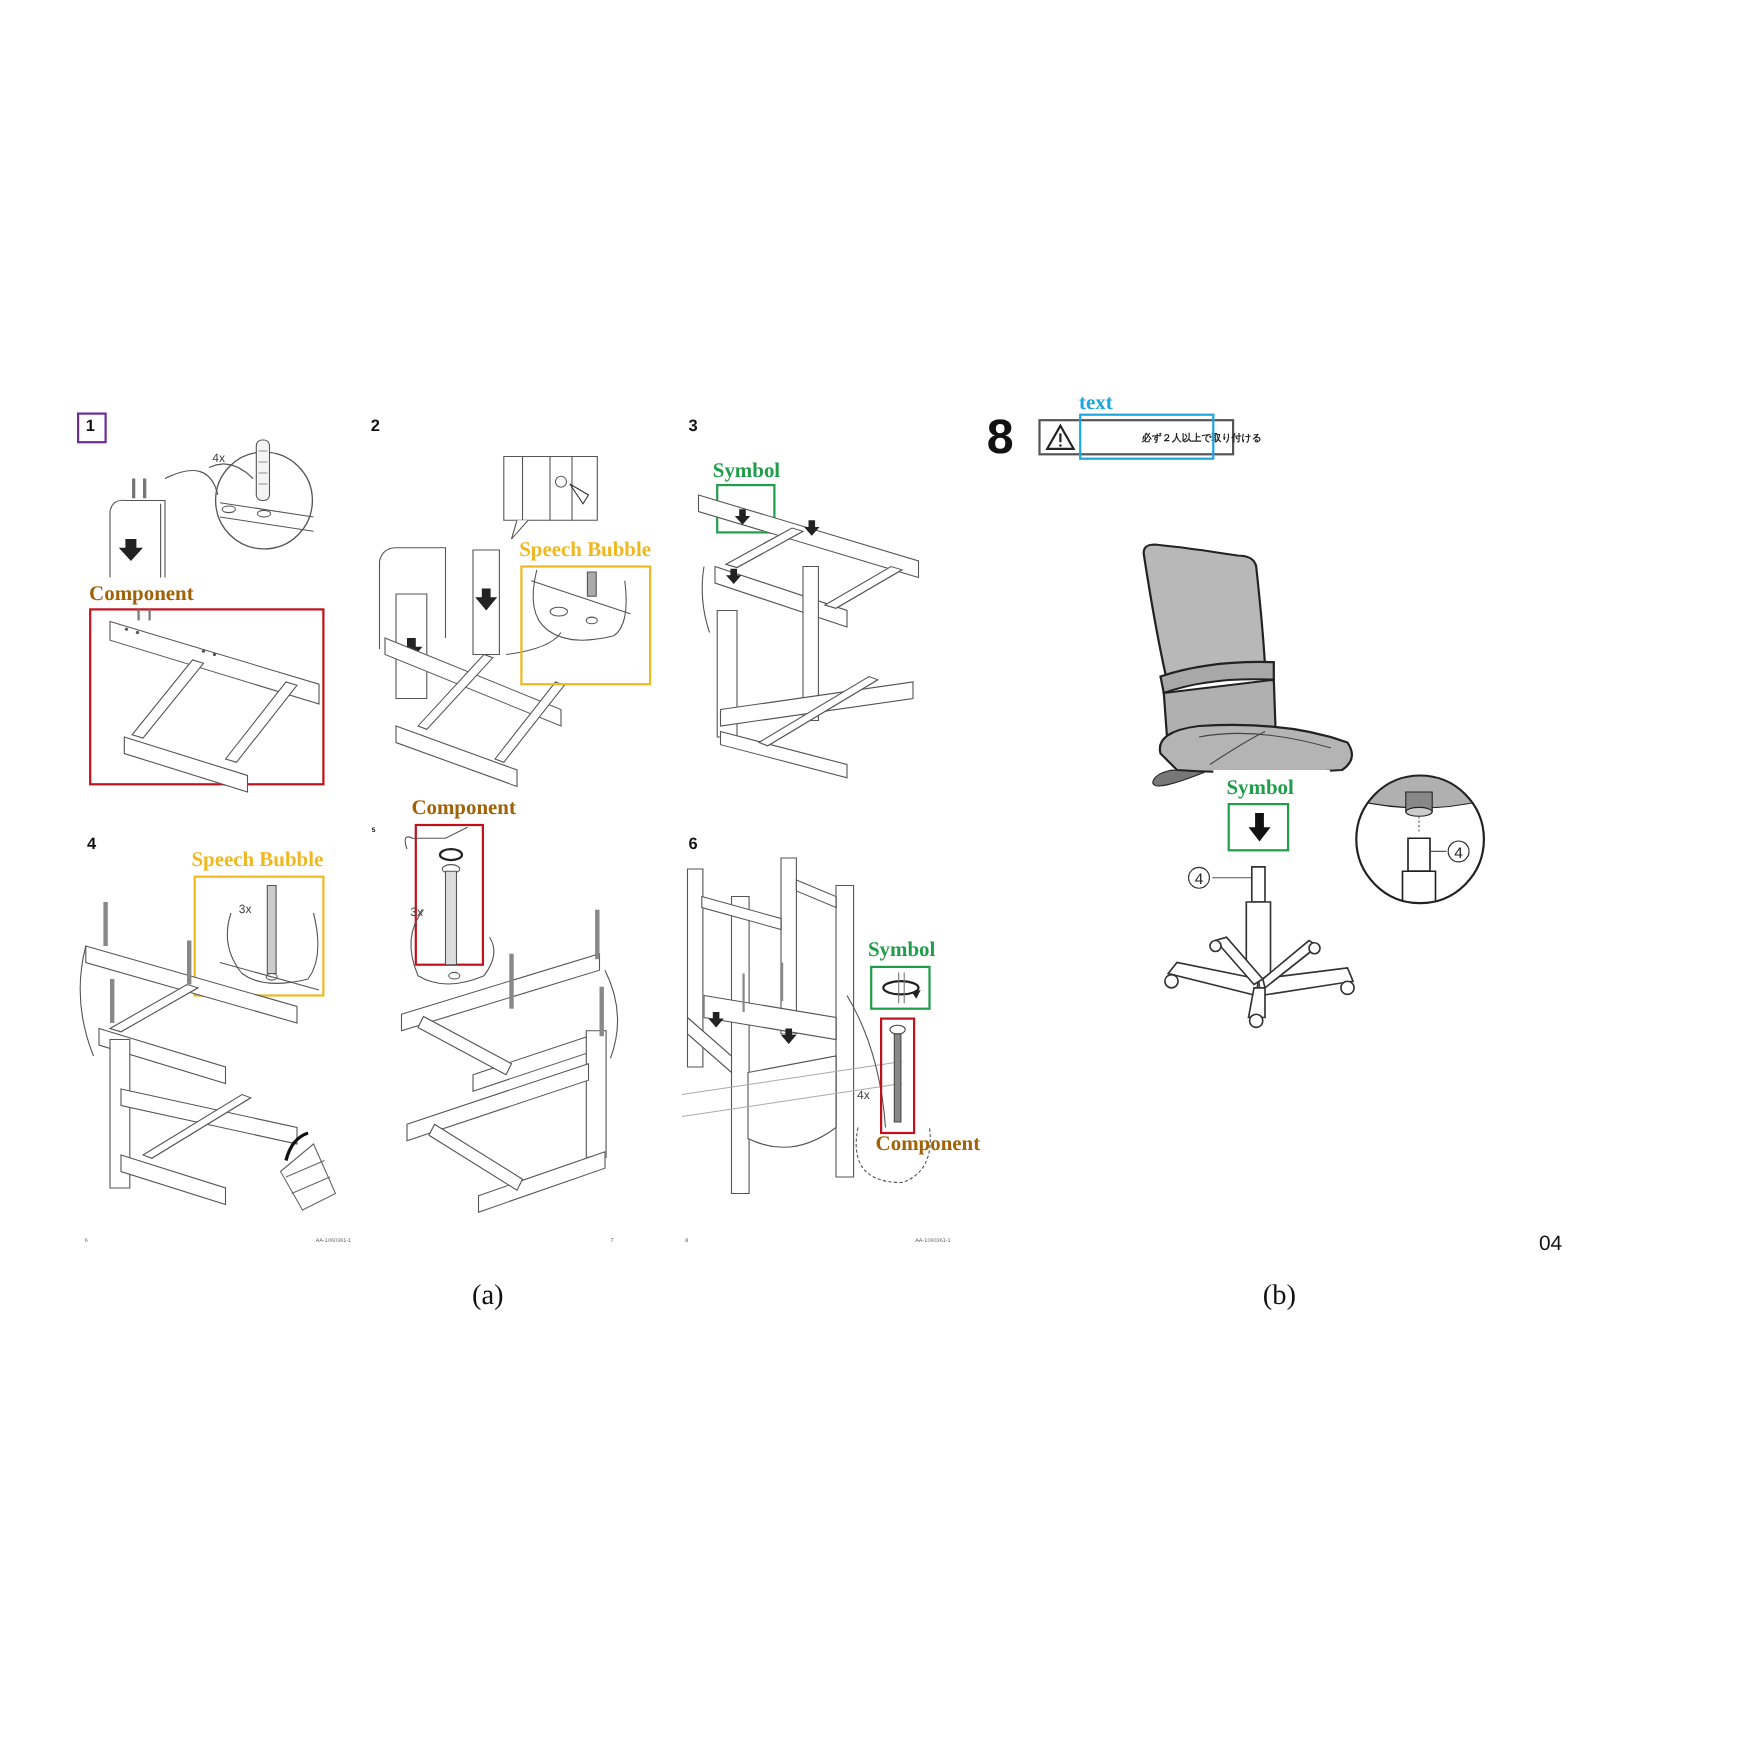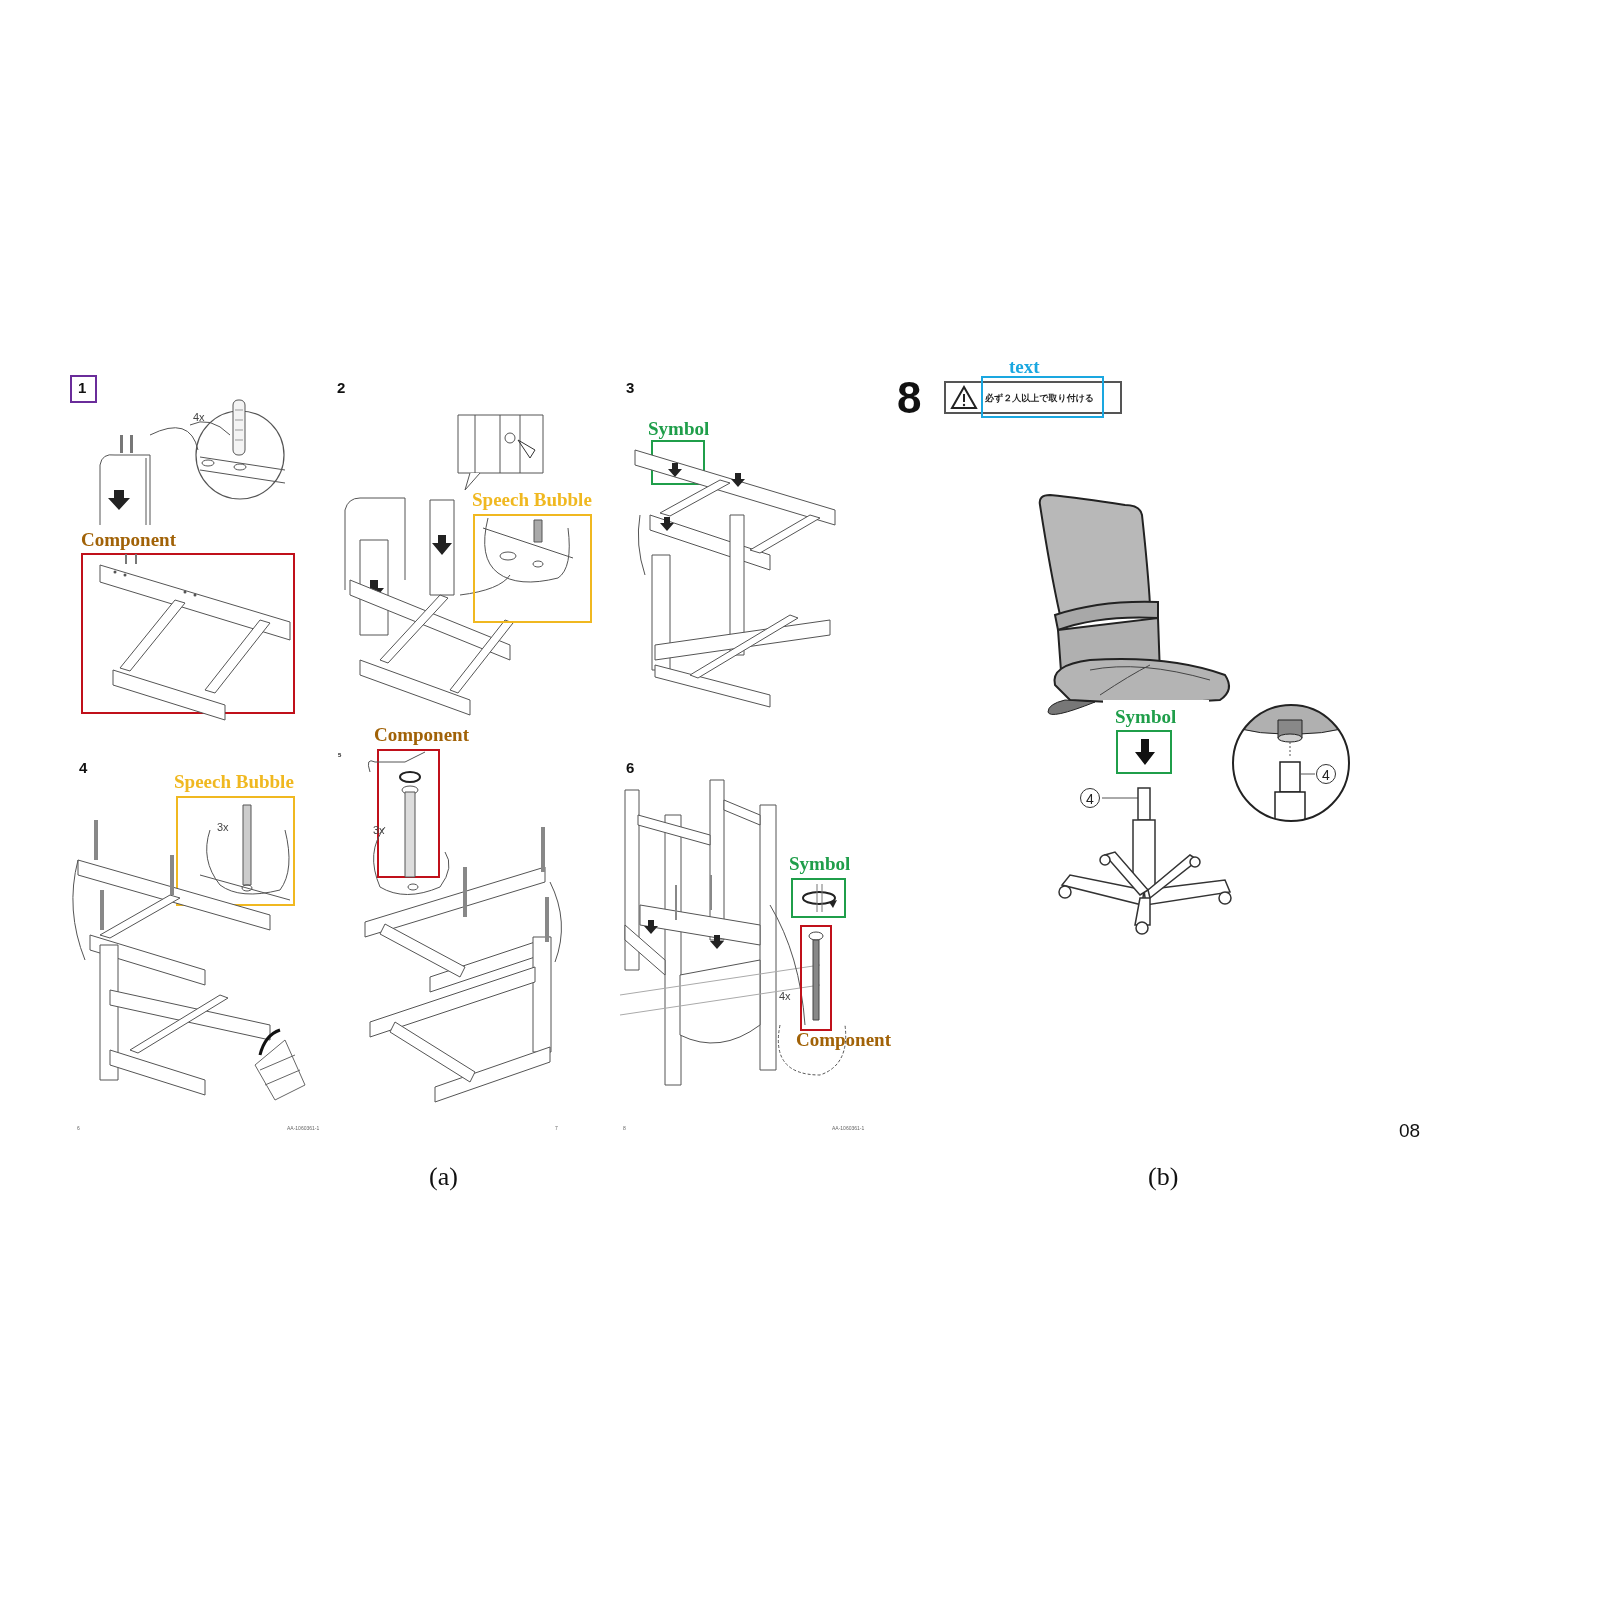--- a/index.html
+++ b/index.html
@@ -3,21 +3,21 @@
   <meta charset="utf-8">
   <style>
     html, body { margin:0; padding:0; background:#ffffff; }
     body { width:1600px; height:1600px; position:relative; overflow:hidden; font-family:"Liberation Sans", sans-serif; }
     .abs { position:absolute; }
     .stepnum { position:absolute; font-family:"Liberation Sans", sans-serif; font-weight:bold; font-size:15px; color:#111; }
     .lbl { position:absolute; font-family:"Liberation Serif", serif; font-weight:bold; font-size:19px; white-space:nowrap; }
     .lbl.red { color:#a16207; }
     .lbl.yellow { color:#f0b820; }
     .lbl.green { color:#1f9e4a; }
-    .lbl.blue { color:#1aa7e0;margin-left:28px; }
+    .lbl.blue { color:#1aa7e0; }
     .box { position:absolute; border:2px solid; box-sizing:border-box; }
     .box.red { border-color:#c0101a; }
     .box.yellow { border-color:#f0b820; }
     .box.green { border-color:#1f9e4a; }
     .box.blue { border-color:#1aa7e0; }
     .box.purple { border-color:#6a2c9a; }
     svg.draw { position:absolute; overflow:visible; }
     svg.draw * { vector-effect:non-scaling-stroke; }
     .caption { position:absolute; font-family:"Liberation Serif", serif; font-size:26px; color:#111; }
     .tiny { position:absolute; font-size:5px; color:#666; }
@@ -215,21 +215,21 @@
 </div>
 
 <div>
   <div class="big8" style="left:897px;top:373px;">8</div>
   <div class="warn" style="left:944px;top:381px;width:178px;height:33px;border-top:2px solid #555;"></div>
   <svg class="draw" style="left:950px;top:385px;" width="28" height="25" viewBox="0 0 28 25">
     <path d="M14 2 L26 23 L2 23 Z" fill="#fff" stroke="#222" stroke-width="2"></path>
     <line x1="14" y1="9" x2="14" y2="17" stroke="#222" stroke-width="2"></line>
     <circle cx="14" cy="20" r="1.2" fill="#222"></circle>
   </svg>
-  <div class="warn-text" style="left:985px;top:392px;text-align:center;">必ず２人以上で取り付ける</div>
+  <div class="warn-text" style="left:1038px;top:392px;text-align:center;">必ず２人以上で取り付ける</div>
   <div class="lbl blue" style="left:981px;top:356px;">text</div>
   <div class="box blue" style="left:981px;top:376px;width:123px;height:42px;"></div>
 
   <svg class="draw" style="left:1030px;top:490px;" width="210" height="230" viewBox="0 0 210 230">
     <path d="M10 15 Q8 5 20 5 Q50 8 95 15 Q110 15 112 25 Q118 80 120 115 L30 125 Q20 80 10 15 Z" fill="#b8b8b8" stroke="#222" stroke-width="2"></path>
     <path d="M25 125 Q70 110 128 112 L128 128 Q70 125 28 140 Z" fill="#a8a8a8" stroke="#222" stroke-width="2"></path>
     <path d="M28 140 L128 128 L130 185 L32 195 Z" fill="#b0b0b0" stroke="#222" stroke-width="2"></path>
     <path d="M25 195 Q20 175 60 170 Q140 165 195 185 Q205 200 190 210 Q120 215 40 210 Z" fill="#b4b4b4" stroke="#222" stroke-width="2"></path>
     <path d="M60 180 Q110 170 180 190" fill="none" stroke="#444"></path>
     <path d="M70 205 Q100 185 120 175" fill="none" stroke="#444"></path>
@@ -271,15 +271,15 @@
       <ellipse cx="60" cy="36" rx="12" ry="4" fill="#ccc" stroke="#222"></ellipse>
       <line x1="60" y1="40" x2="60" y2="55" stroke="#555" stroke-dasharray="2,2"></line>
       <rect x="50" y="60" width="20" height="30" fill="#fff" stroke="#222" stroke-width="1.5"></rect>
       <rect x="45" y="90" width="30" height="32" fill="#fff" stroke="#222" stroke-width="1.5"></rect>
       <line x1="70" y1="72" x2="85" y2="72" stroke="#555"></line>
     </g>
     <circle cx="61" cy="61" r="58" fill="none" stroke="#222" stroke-width="2"></circle>
   </svg>
   <div class="circnum" style="left:1316px;top:764px;">4</div>
 
-  <div class="pagenum" style="left:1399px;top:1120px;">08</div>
+  <div class="pagenum" style="left:1399px;top:1120px;">04</div>
   <div class="caption" style="left:1148px;top:1162px;">(b)</div>
 </div>
 
 </body></html>

